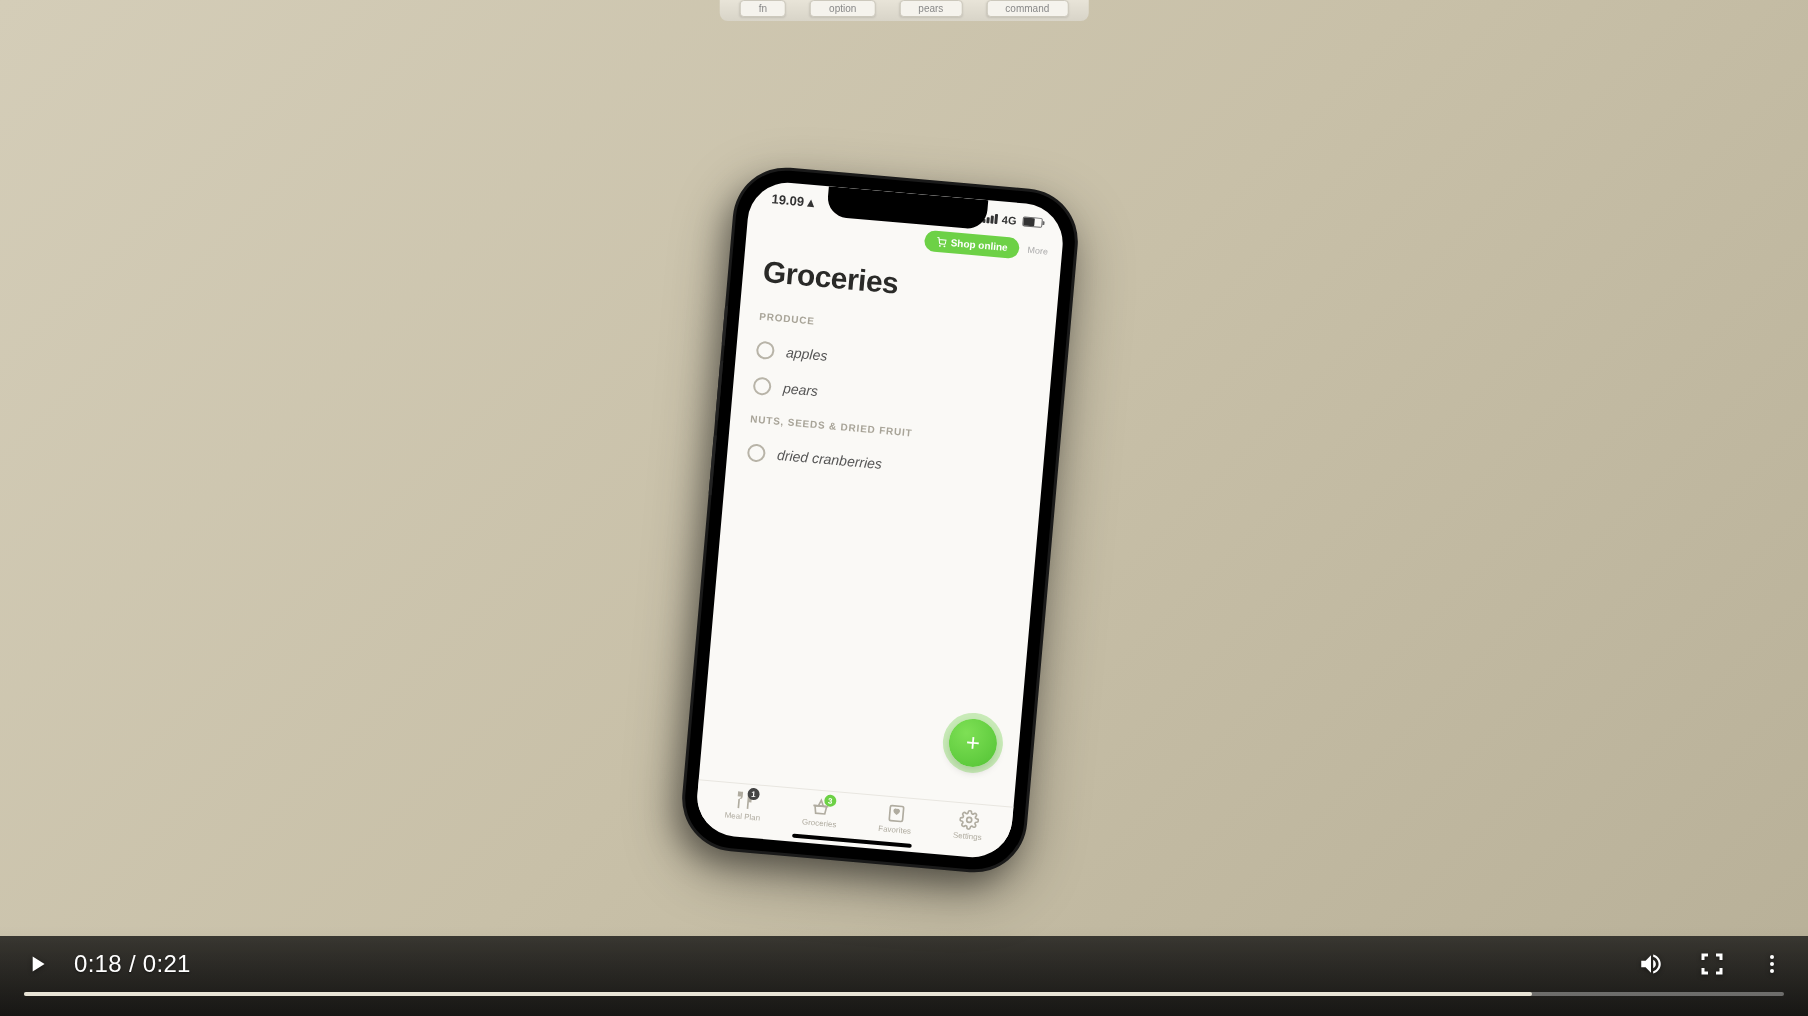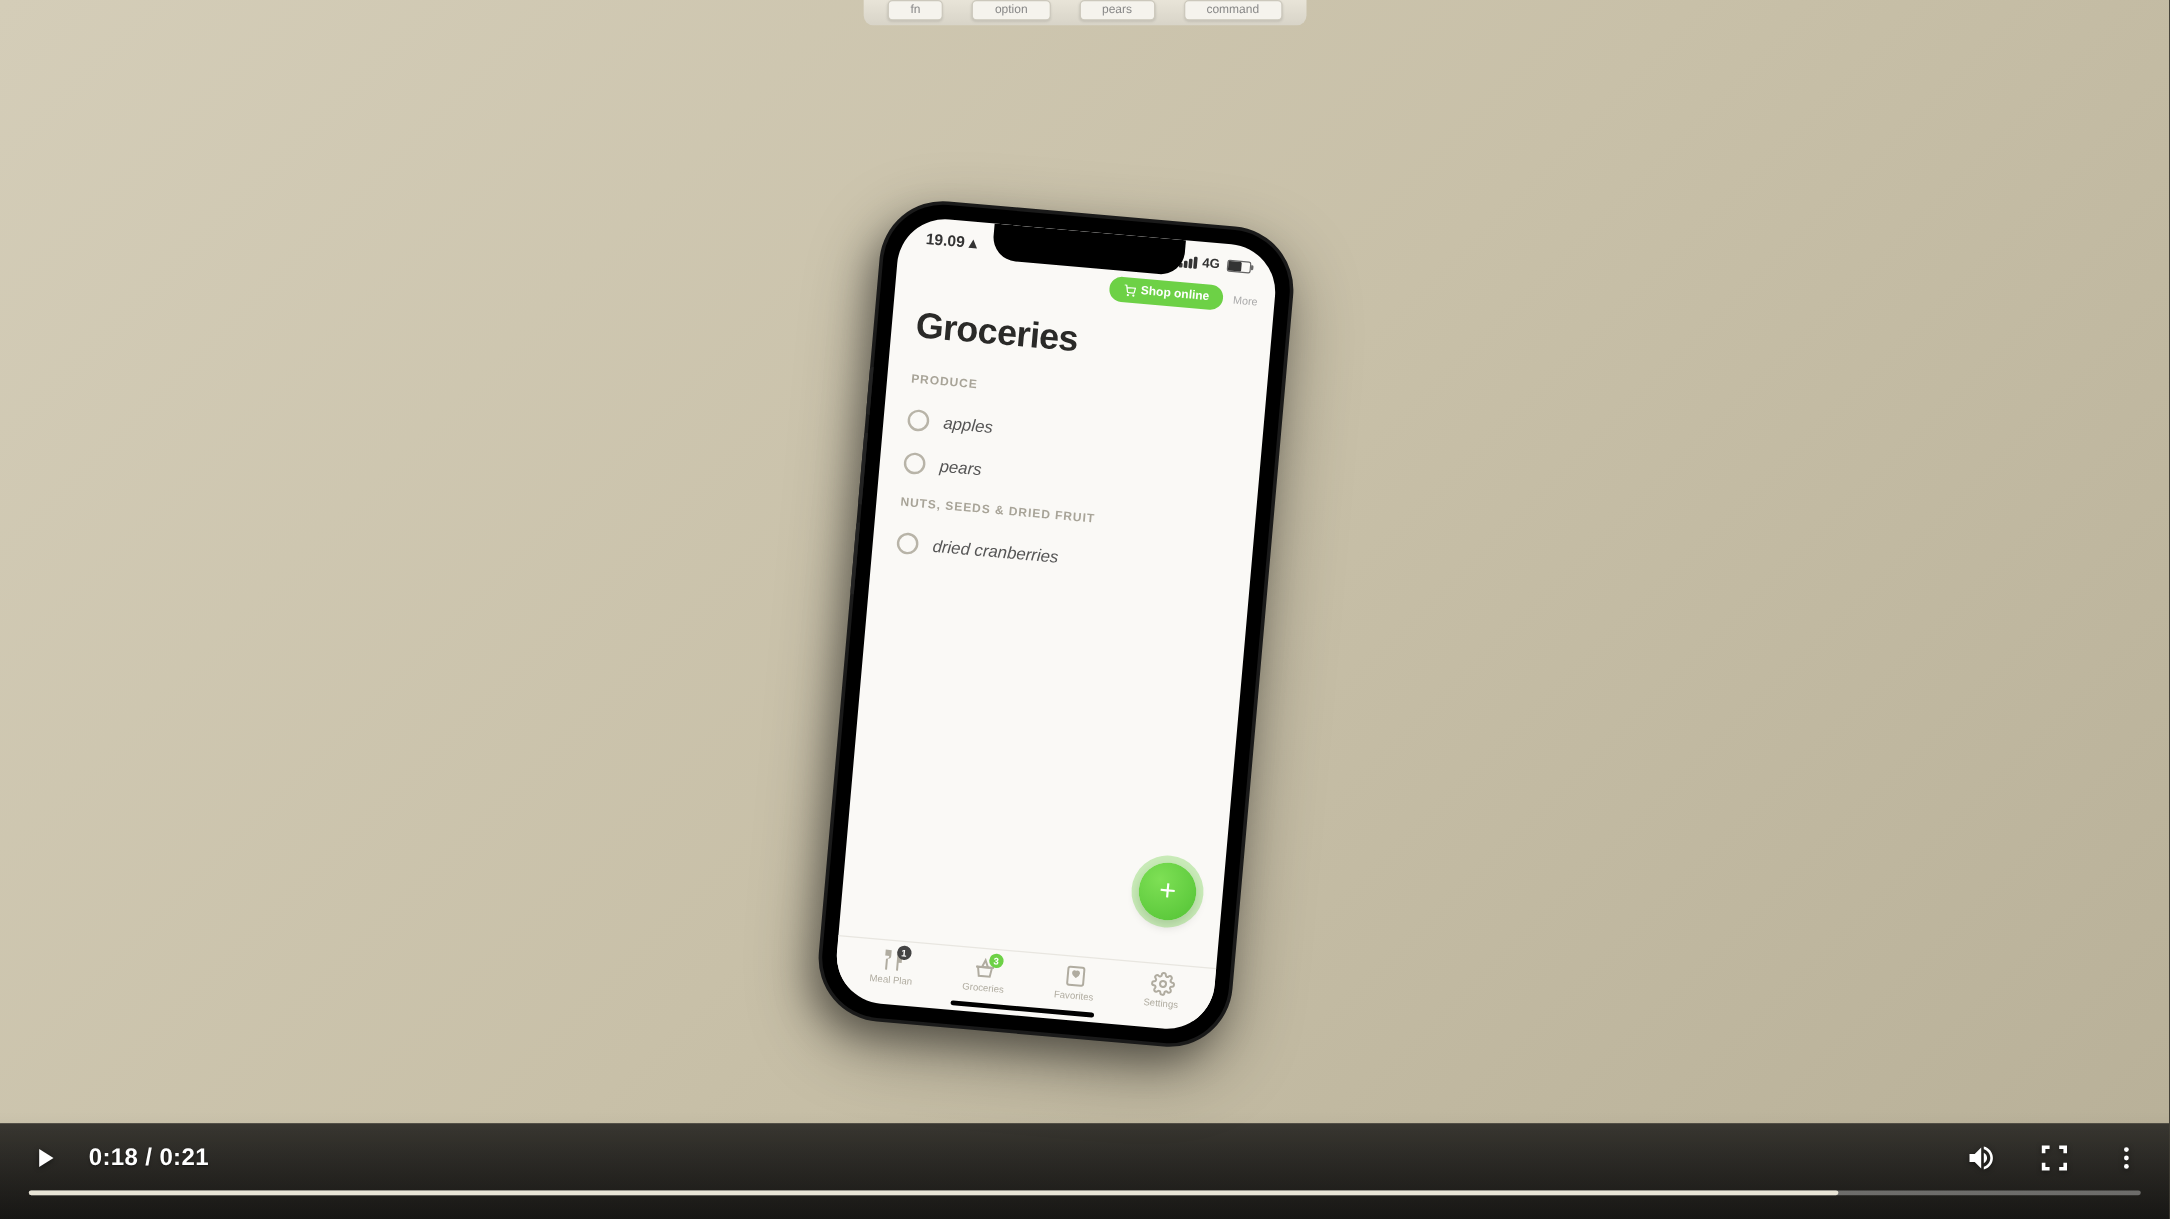--- a/index.html
+++ b/index.html
@@ -343,22 +343,22 @@
       display: flex;
       align-items: center;
       gap: 36px;
     }
     .play-icon {
       color: #fff;
       filter: drop-shadow(0 1px 2px rgba(0,0,0,0.5));
     }
     .time-display {
       color: #fff;
-      font-size: 20px;
-      font-weight: 700;
+      font-size: 24px;
+      font-weight: 400;
       text-shadow: 0 1px 2px rgba(0,0,0,0.5);
       letter-spacing: 0.3px;
     }
     .control-icon {
       color: #fff;
       filter: drop-shadow(0 1px 2px rgba(0,0,0,0.5));
       cursor: pointer;
     }
     .progress-bar {
       width: 100%;

